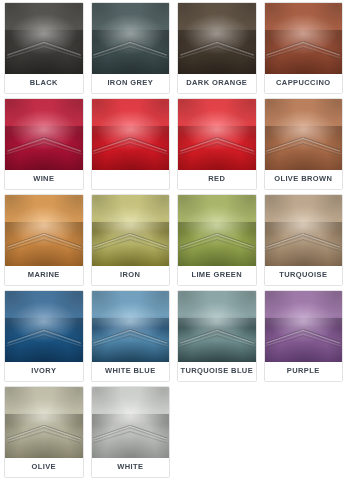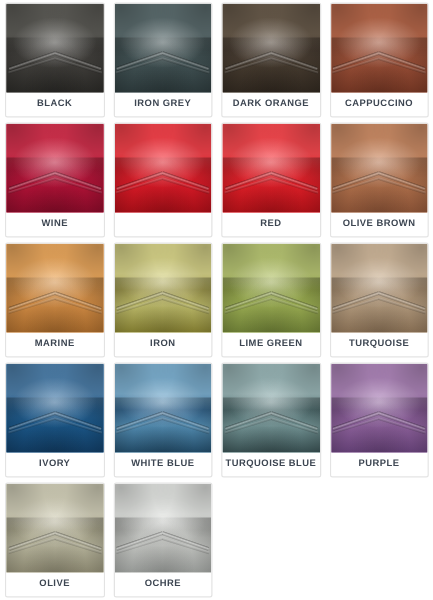--- a/index.html
+++ b/index.html
@@ -445,16 +445,16 @@
           <div class="body"></div>
           <div class="wedge-l"></div>
           <div class="wedge-r"></div>
           <div class="glow"></div>
           <div class="seam left"></div>
           <div class="seam right"></div>
           <div class="seam2 left"></div>
           <div class="seam2 right"></div>
           <div class="vign"></div>
         </div>
-        <div class="swatch-label">OCHRE</div>
+        <div class="swatch-label">WHITE</div>
       </div>
     </div>
   </div>
 
 </body></html>

